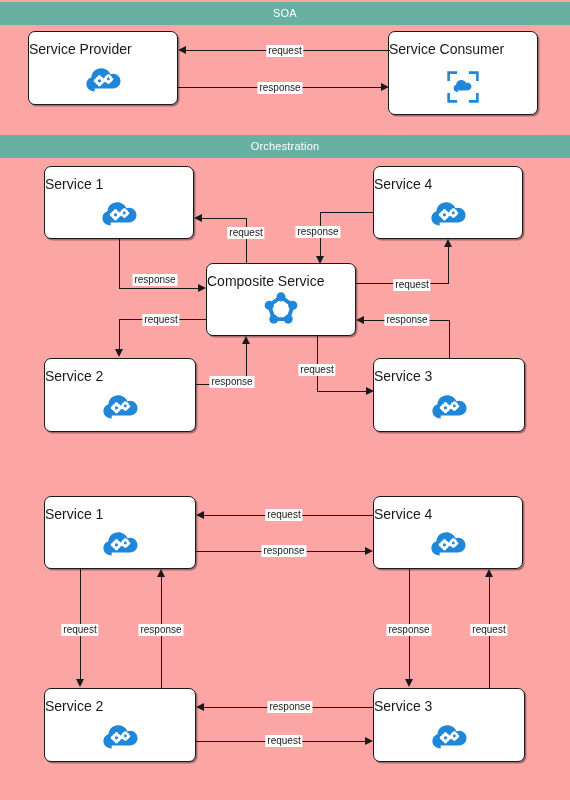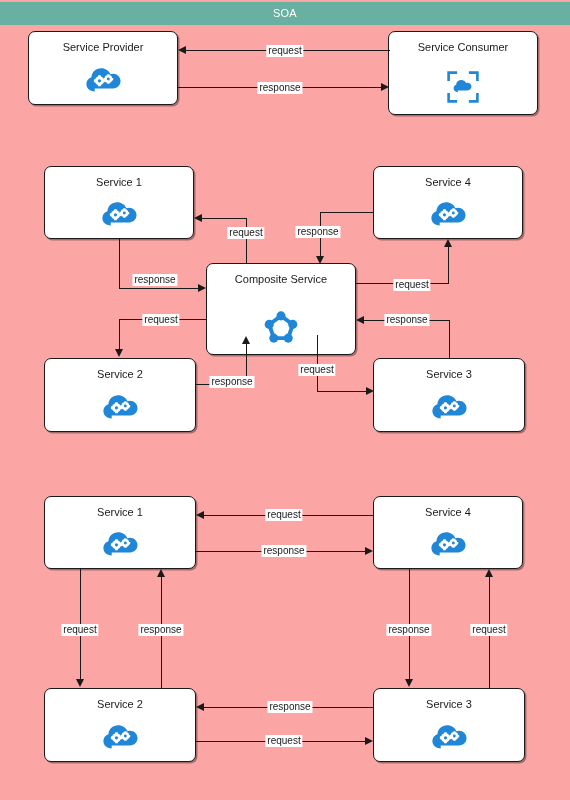--- a/index.html
+++ b/index.html
@@ -33,22 +33,21 @@
     border: 1.6px solid #1a1a1a;
     border-radius: 7px;
     box-sizing: border-box;
     box-shadow: 1.5px 1.5px 0 rgba(0,0,0,.35);
   }
   .node-title {
     position: absolute;
     left: 0;
     right: 0;
     top: 9px;
-    text-align: center;
-    font-size: 11px;
+    font-size: 14px;
     color: #1a1a1a;
   }
   .node-icon {
     position: absolute;
     left: 0;
     right: 0;
     bottom: 10px;
     display: flex;
     justify-content: center;
     align-items: center;
@@ -145,20 +144,23 @@
   </div>
 
   <div class="edge h" style="left:186px; top:50px; width:204px;"></div>
   <div class="arrow left" style="left:178px; top:46.2px;"></div>
   <div class="elabel" style="left:285px; top:51px;">request</div>
 
   <div class="edge h" style="left:178px; top:87px; width:204px;"></div>
   <div class="arrow right" style="left:381px; top:83.2px;"></div>
   <div class="elabel" style="left:280px; top:88px;">response</div>
 
+  <div class="band" style="top:135px;">
+    <span>Orchestration</span>
+  </div>
 
   <div class="node" style="left:44px; top:166px; width:150px; height:73px;">
     <div class="node-title">Service 1</div>
     <div class="node-icon">
       <svg width="38" height="30" viewBox="0 0 64 50" aria-hidden="true">
         <path d="M18 46c-8 0-14-5.5-14-12.5 0-5.5 3.5-10 8.5-11.5C13 13.5 20 7 29 7c7 0 13 4 15.5 10 1.5-.7 3-1 4.5-1 7 0 12.5 5.5 12.5 12.5S56 41 49 41H18z" fill="#1f86d8"></path>
         <g fill="#ffffff">
             <circle cx="26" cy="28" r="7.6"></circle>
             <circle cx="41" cy="25" r="6.6"></circle>
           </g>
@@ -204,21 +206,21 @@
         <g fill="#ffffff">
           <rect x="39" y="16.8" width="4.2" height="3.5" rx="1"></rect>
             <rect x="39" y="29.7" width="4.2" height="3.5" rx="1"></rect>
           <rect x="32.8" y="23.2" width="3.5" height="4.2" rx="1"></rect>
             <rect x="45.7" y="23.2" width="3.5" height="4.2" rx="1"></rect>
         </g>
       </svg>
     </div>
   </div>
 
-  <div class="node" style="left:206px; top:263px; width:150px; height:92px;">
+  <div class="node" style="left:206px; top:263px; width:150px; height:73px;">
     <div class="node-title">Composite Service</div>
     <div class="node-icon">
       <svg width="34" height="34" viewBox="0 0 52 52" aria-hidden="true">
         <g stroke="#1f86d8" stroke-width="6" fill="none">
           <path d="M26 9 L44 22 L37 43 L15 43 L8 22 Z"></path>
         </g>
         <g fill="#1f86d8">
           <circle cx="26" cy="9" r="7"></circle>
           <circle cx="44" cy="22" r="7"></circle>
           <circle cx="37" cy="43" r="7"></circle>

